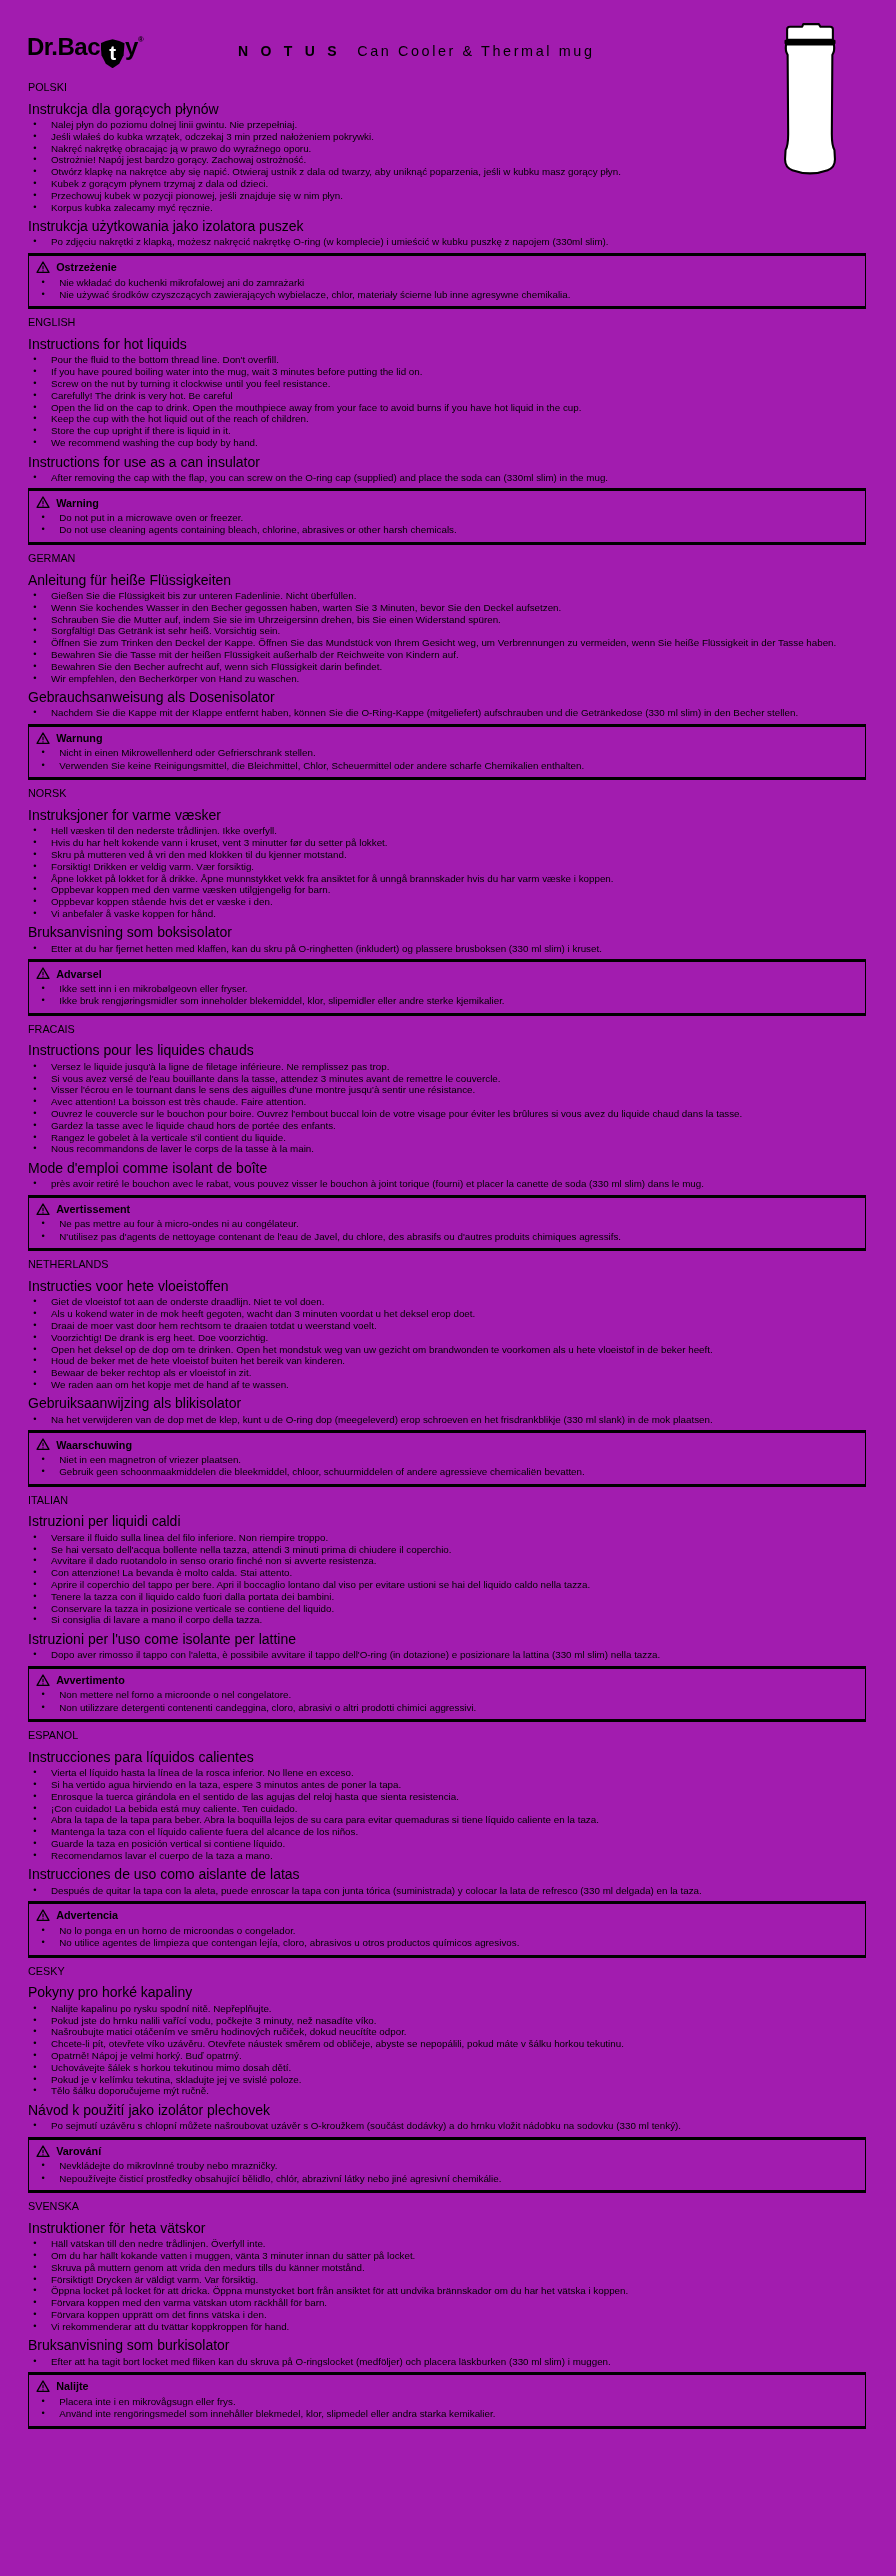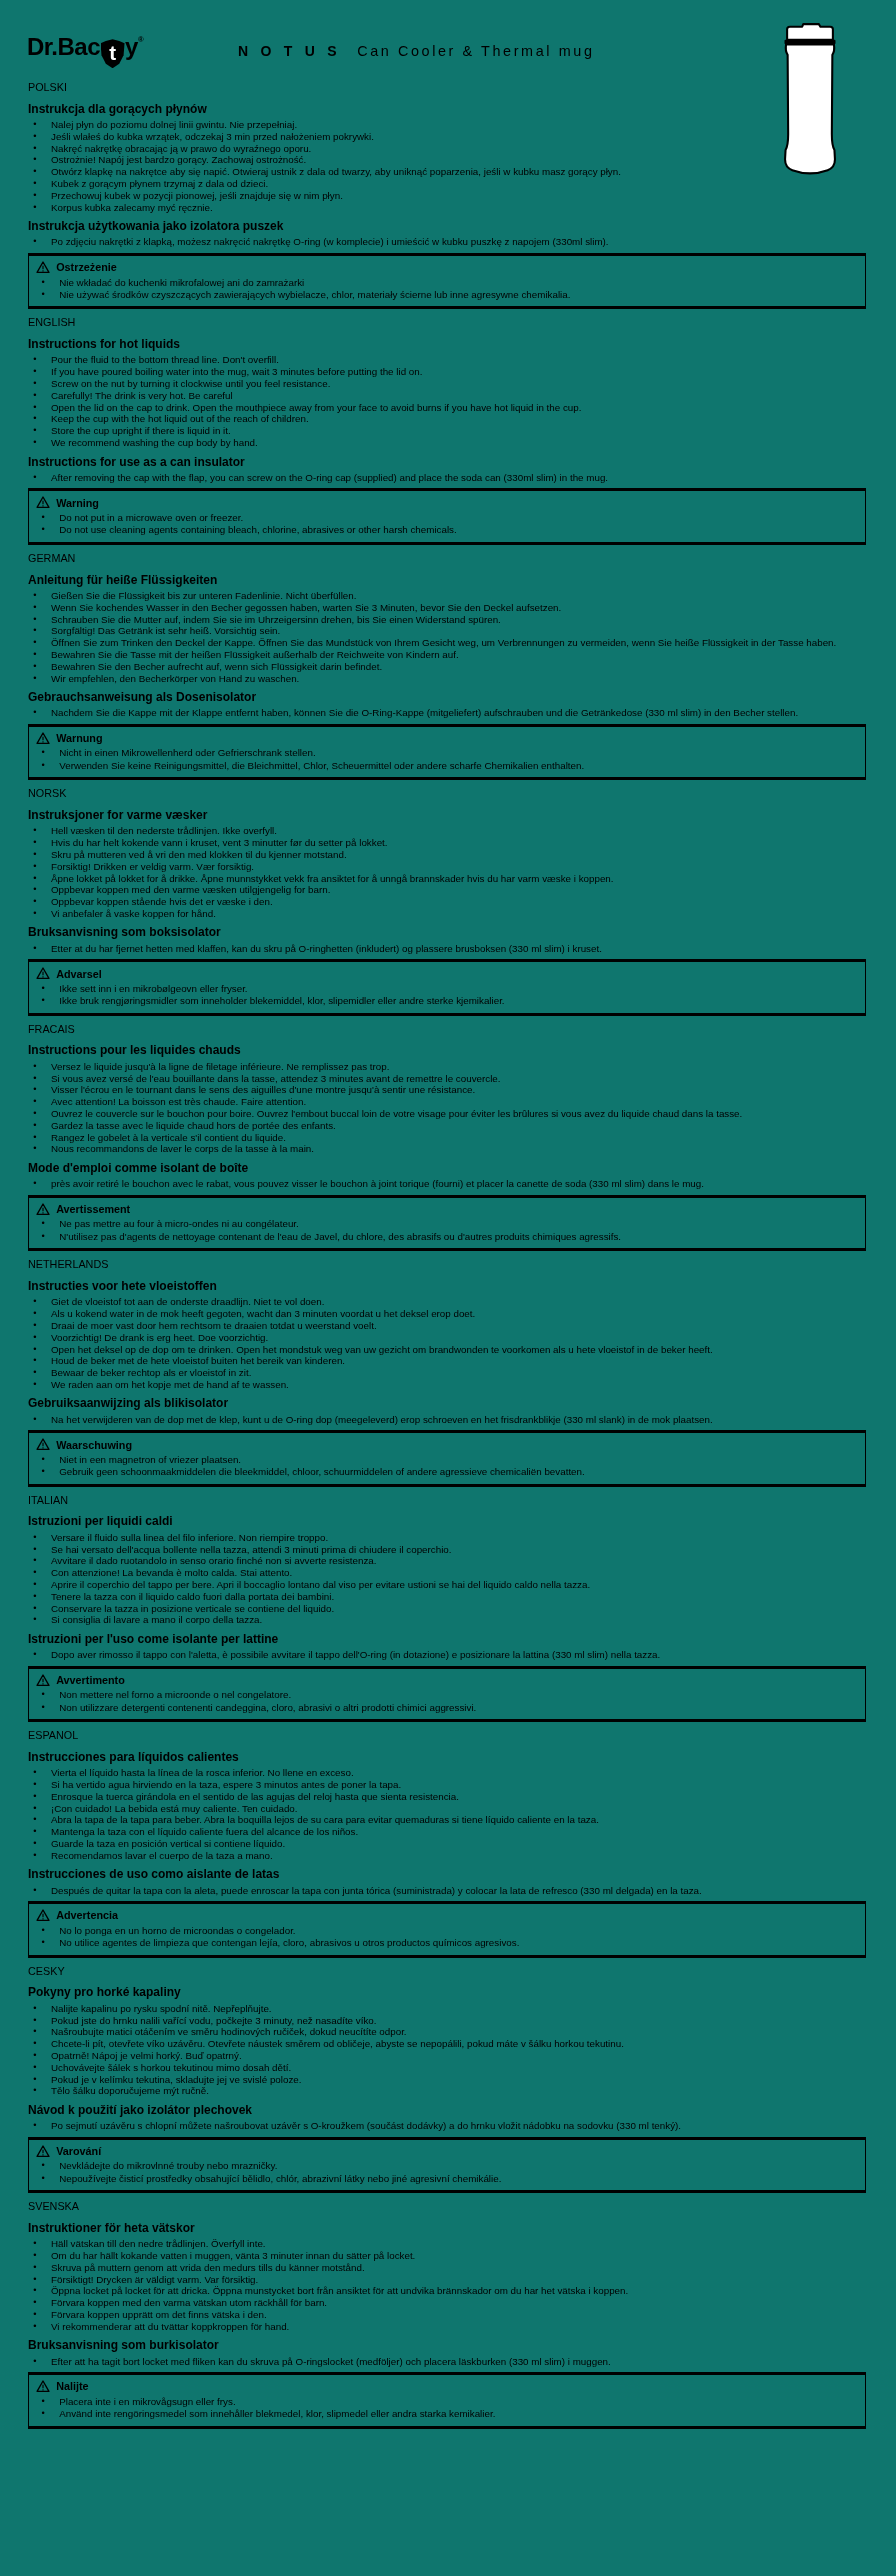--- a/index.html
+++ b/index.html
@@ -1,34 +1,34 @@
 <!DOCTYPE html>
 <html style="font-size:8.2px"><head>
 <meta charset="utf-8">
 <style>
   html,body{margin:0;padding:0;background:#fff;}
   body{width:896px;height:2576px;color:#000;font-family:"Liberation Sans",sans-serif;}
-  .page{position:relative;width:896px;height:2576px;overflow:hidden;background:#0f766e;}
+  .page{position:relative;width:896px;height:2576px;overflow:hidden;background:#a21caf;}
 
   
   .logo{position:absolute;left:27px;top:33px;font-weight:800;font-size:24px;letter-spacing:-0.5px;white-space:nowrap;}
   .shield{display:inline-block;width:24px;height:29px;background:#000;color:#fff;text-align:center;
           font-size:20.6px;line-height:27px;font-weight:800;vertical-align:-5.2px;margin:0 0.5px;
           clip-path:polygon(50% 0%,78% 6%,100% 14%,96% 55%,78% 85%,50% 100%,22% 85%,4% 55%,0% 14%,22% 6%);}
   .reg{font-size:7.7px;vertical-align:13.4px;font-weight:700;}
   .product{position:absolute;left:238px;top:43px;display:flex;align-items:baseline;white-space:nowrap;}
   .pname{font-size:14px;font-weight:700;letter-spacing:12.4px;}
   .psub{font-size:14.4px;font-weight:400;letter-spacing:2.6px;margin-left:8.2px;}
   .mug{position:absolute;left:778px;top:20.6px;width:64px;height:156px;}
 
   
   .content{position:absolute;top:82px;left:28px;right:30px;}
   section.lang{margin-bottom:8.2px;}
   .lang-label{font-size:10.8px;line-height:11.3px;margin:0 0 10.3px 0;font-weight:400;}
-  .h{font-size:12px;line-height:11.3px;font-weight:700;margin:0 0 4.1px 0;}
+  .h{font-size:14px;line-height:11.3px;font-weight:400;margin:0 0 4.1px 0;}
   .h2{margin-top:8.2px;}
   ul{list-style:none;margin:0;padding:0;}
   li{position:relative;padding-left:23px;font-size:9.8px;line-height:11.3px;margin:0 0 0.5px 0;}
   li::before{content:"\2022";position:absolute;left:5.2px;top:0;font-size:9.3px;}
   .blist{margin-bottom:7.2px;}
   .canlist{margin-bottom:5.2px;}
 
   
   .warnbox{border:1.5px solid #000;border-top-width:3.1px;border-bottom-width:3.1px;padding:4.1px 9.3px 5.2px 7.2px;}
   .warnhead{display:flex;align-items:center;gap:6px;margin:1px 0 3.1px 0;}

